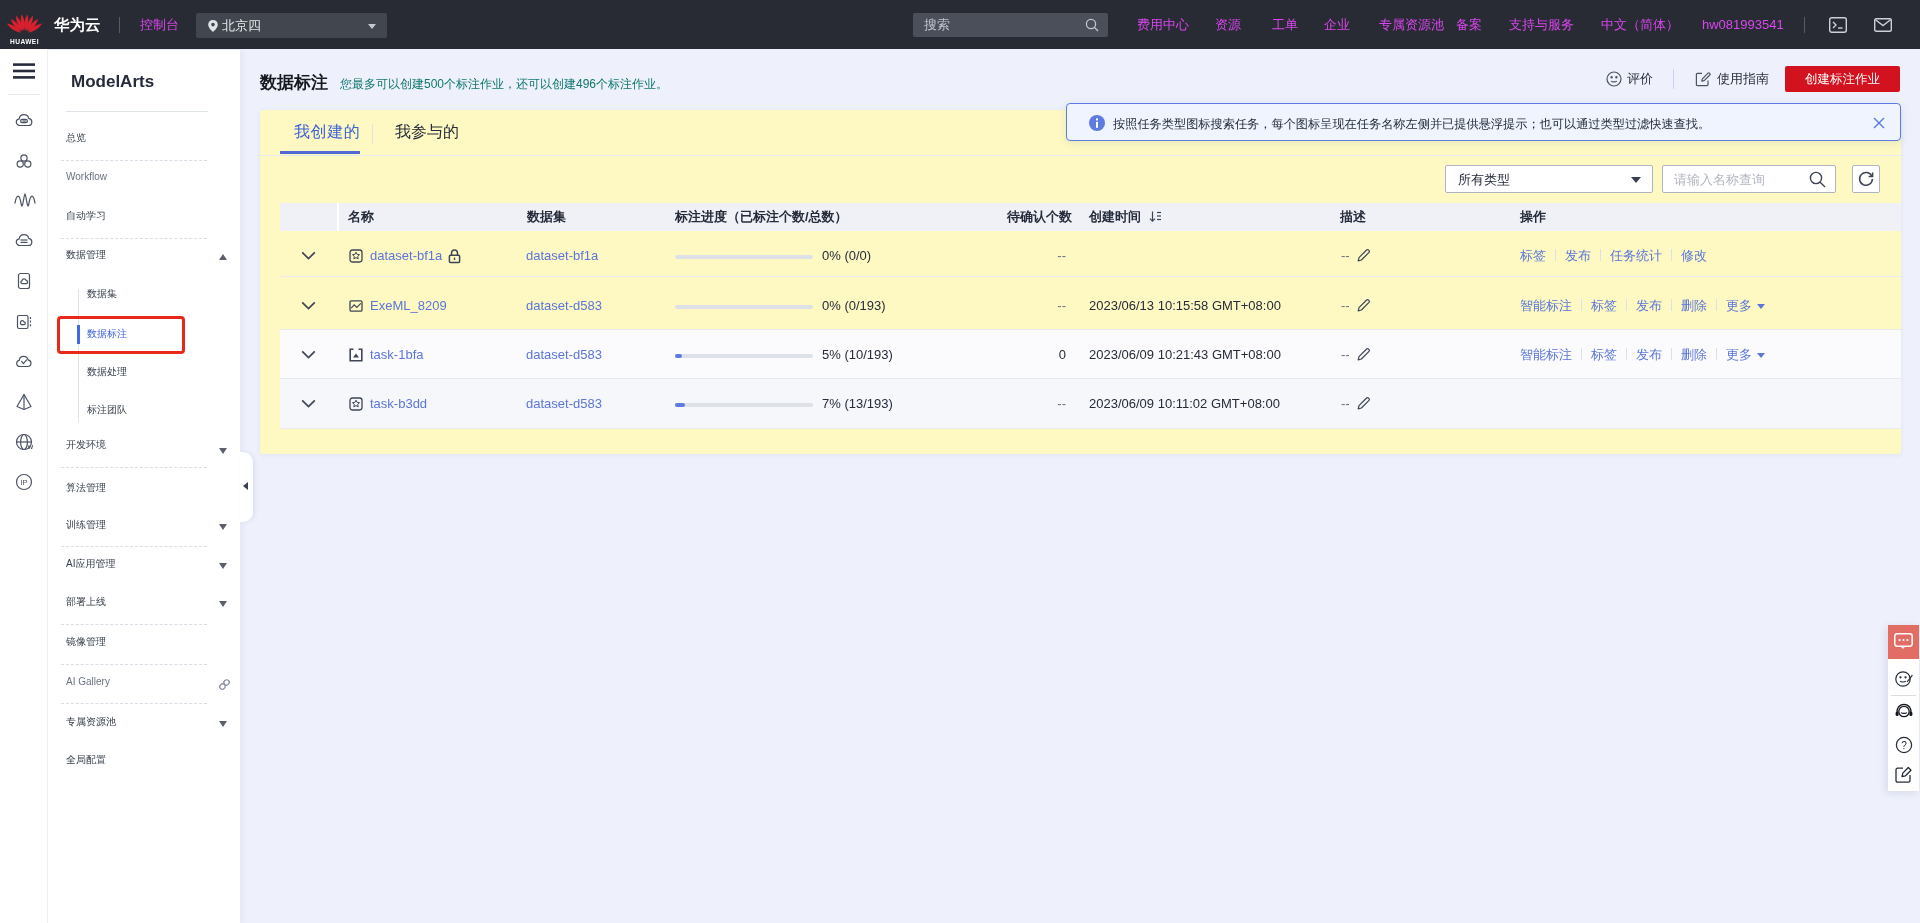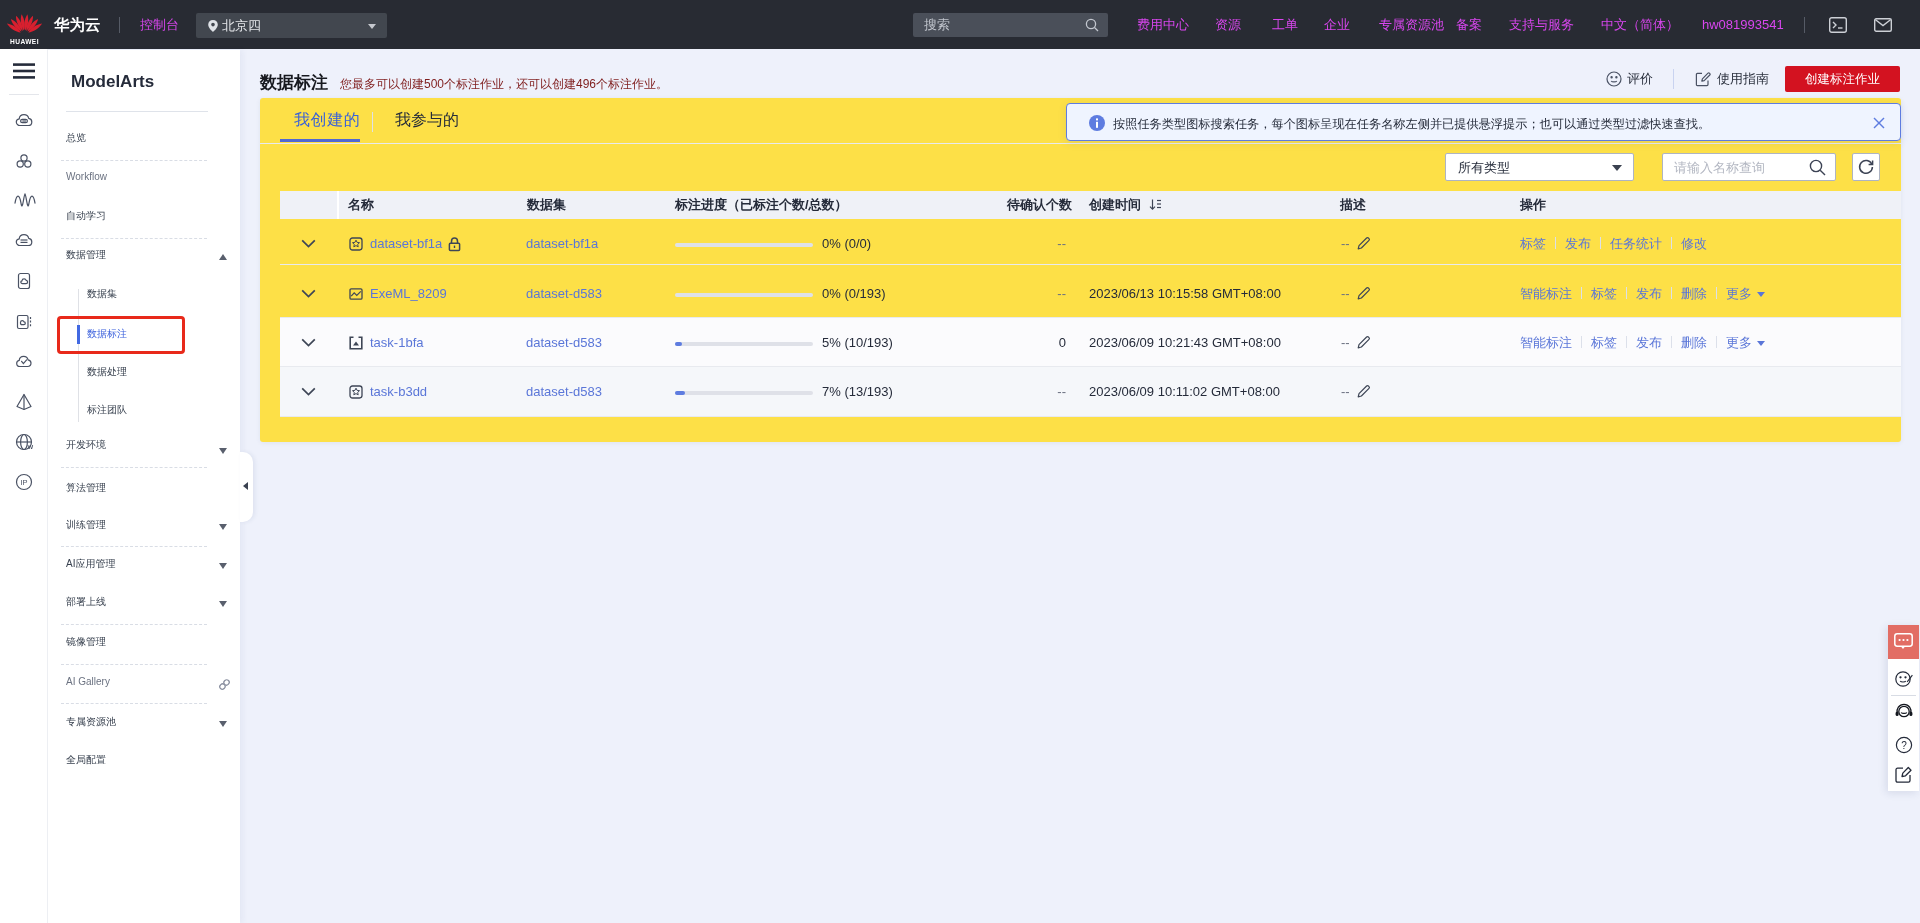--- a/index.html
+++ b/index.html
@@ -21,25 +21,25 @@
 #sidenav .it{position:absolute;left:18px;font-size:10px;color:#38414f;white-space:nowrap}
 #sidenav .sub{left:39px}
 .dash{position:absolute;left:13px;width:146px;border-top:1px dashed #d9dde5}
 .caret-d{position:absolute;width:0;height:0;border-left:4.5px solid transparent;border-right:4.5px solid transparent;border-top:6px solid #595f6d}
 .caret-u{position:absolute;width:0;height:0;border-left:4.5px solid transparent;border-right:4.5px solid transparent;border-bottom:6px solid #595f6d}
 
 #ctab{position:absolute;left:240px;top:452px;width:13px;height:70px;background:#fff;border-radius:0 10px 10px 0;box-shadow:2px 0 4px rgba(40,60,110,.08)}
 #ctab:after{content:"";position:absolute;left:3px;top:30px;border-top:4.5px solid transparent;border-bottom:4.5px solid transparent;border-right:5px solid #3a4150}
 
 #ptitle{position:absolute;left:260px;top:71px;font-size:17px;font-weight:bold;color:#17191f}
-#pdesc{position:absolute;left:340px;top:76px;font-size:12px;color:#7f1d1d}
+#pdesc{position:absolute;left:340px;top:76px;font-size:12px;color:#0f766e}
 #crtbtn{position:absolute;left:1785px;top:66px;width:115px;height:26px;background:#d31220;color:#fff;font-size:12.5px;text-align:center;line-height:26px;border-radius:2px}
 .hlink{position:absolute;top:70px;height:18px;line-height:18px;font-size:13px;color:#2b313e}
 
-#card{position:absolute;left:260px;top:98px;width:1641px;height:344px;background:#fde047;border-radius:3px;box-shadow:0 1px 5px rgba(30,50,105,.07)}
+#card{position:absolute;left:260px;top:110px;width:1641px;height:344px;background:#fef9c3;border-radius:3px;box-shadow:0 1px 5px rgba(30,50,105,.07)}
 #tabline{position:absolute;left:0;top:45px;width:1641px;border-top:1px solid #e8eaef}
 .tab1{position:absolute;left:20px;top:12px;width:80px;text-align:center;font-size:16px;letter-spacing:.6px;color:#3a62d8}
 .tab2{position:absolute;left:135px;top:12px;font-size:16px;color:#262c39}
 #tabu{position:absolute;left:20px;top:41px;width:80px;height:3px;background:#5069d2}
 #tabdiv{position:absolute;left:112px;top:14px;width:1px;height:20px;background:#dfe1e6}
 .fbox{position:absolute;top:55px;height:28px;border:1px solid #aeb4c2;border-radius:2px;background:#fff}
 
 #thead{position:absolute;left:20px;top:93px;width:1621px;height:28px;background:#eff1f7;font-weight:bold;font-size:13px}
 #thead .hc{position:absolute;top:0;height:28px;line-height:28px;white-space:nowrap}
 #theadgap{position:absolute;left:57px;top:0;width:2px;height:28px;background:#fff}
@@ -245,21 +245,21 @@
     </g>
   </svg>
 <div class="hlink" style="left:1717px">使用指南</div>
 <div id="crtbtn">创建标注作业</div>
 <div id="card">
   <div id="tabline"></div>
   <div class="tab1" style="left:34px;width:auto">我创建的</div>
   <div id="tabu"></div>
   <div id="tabdiv"></div>
   <div class="tab2">我参与的</div>
-  <div class="fbox" style="left:1185px;width:189px">
+  <div class="fbox" style="left:1185px;width:208px">
     <span style="position:absolute;left:12px;top:5px">所有类型</span>
     <span style="position:absolute;right:11px;top:11px;border-left:5px solid transparent;border-right:5px solid transparent;border-top:6px solid #3a4150"></span>
   </div>
   <div class="fbox" style="left:1402px;width:174px">
     <span style="position:absolute;left:11px;top:5px;color:#b3b7c2">请输入名称查询</span>
     <svg width="17" height="17" viewBox="0 0 17 17" style="position:absolute;right:9px;top:5px">
         <circle cx="7" cy="7" r="5.6" fill="none" stroke="#3c4354" stroke-width="1.4"></circle>
         <line x1="11.2" y1="11.2" x2="16" y2="16" stroke="#3c4354" stroke-width="1.4"></line>
       </svg>
   </div>

